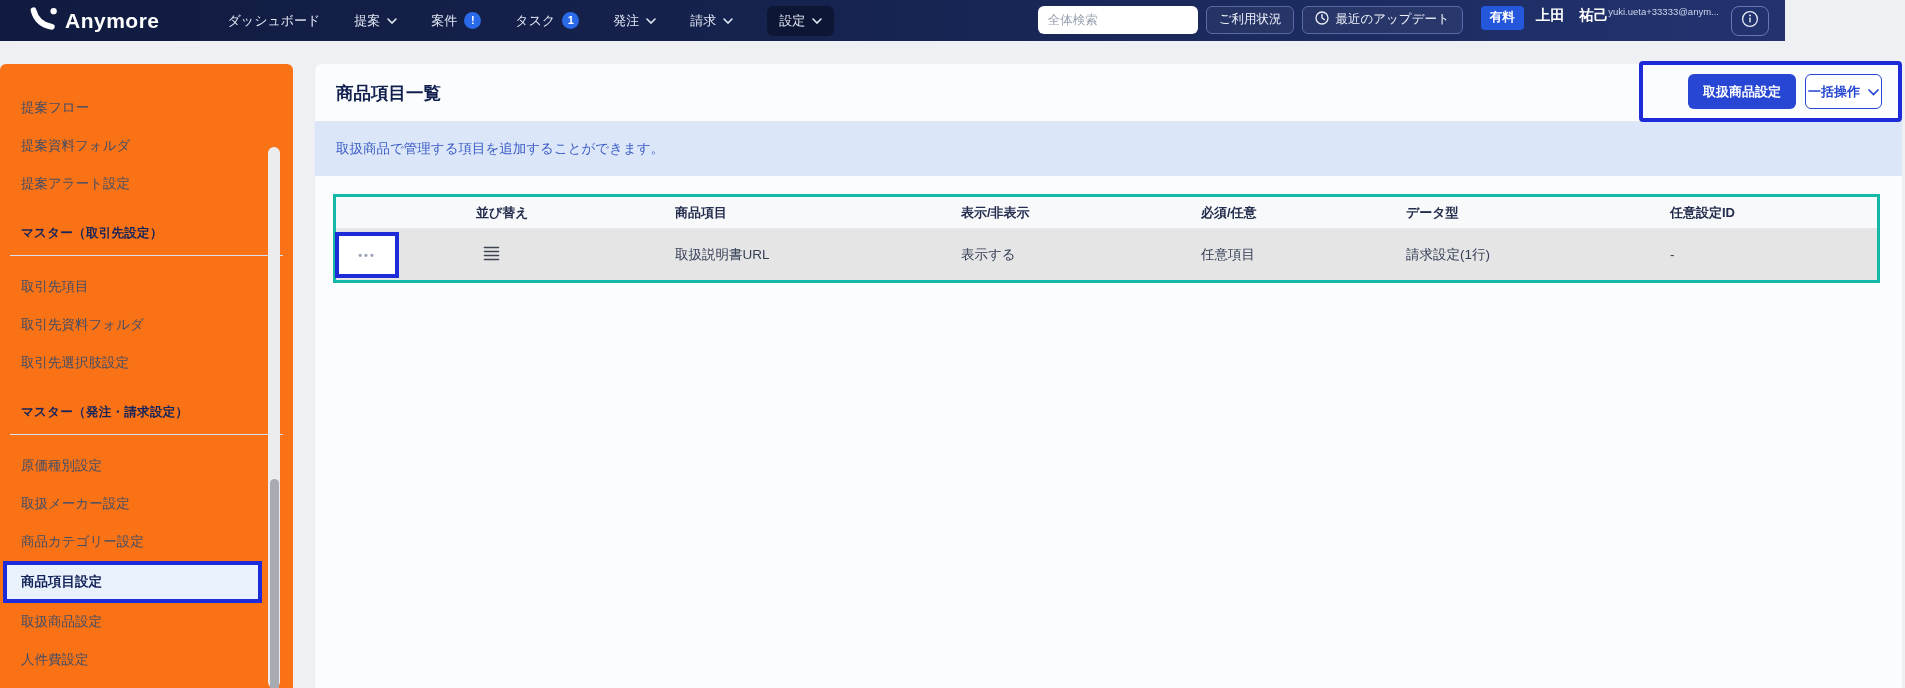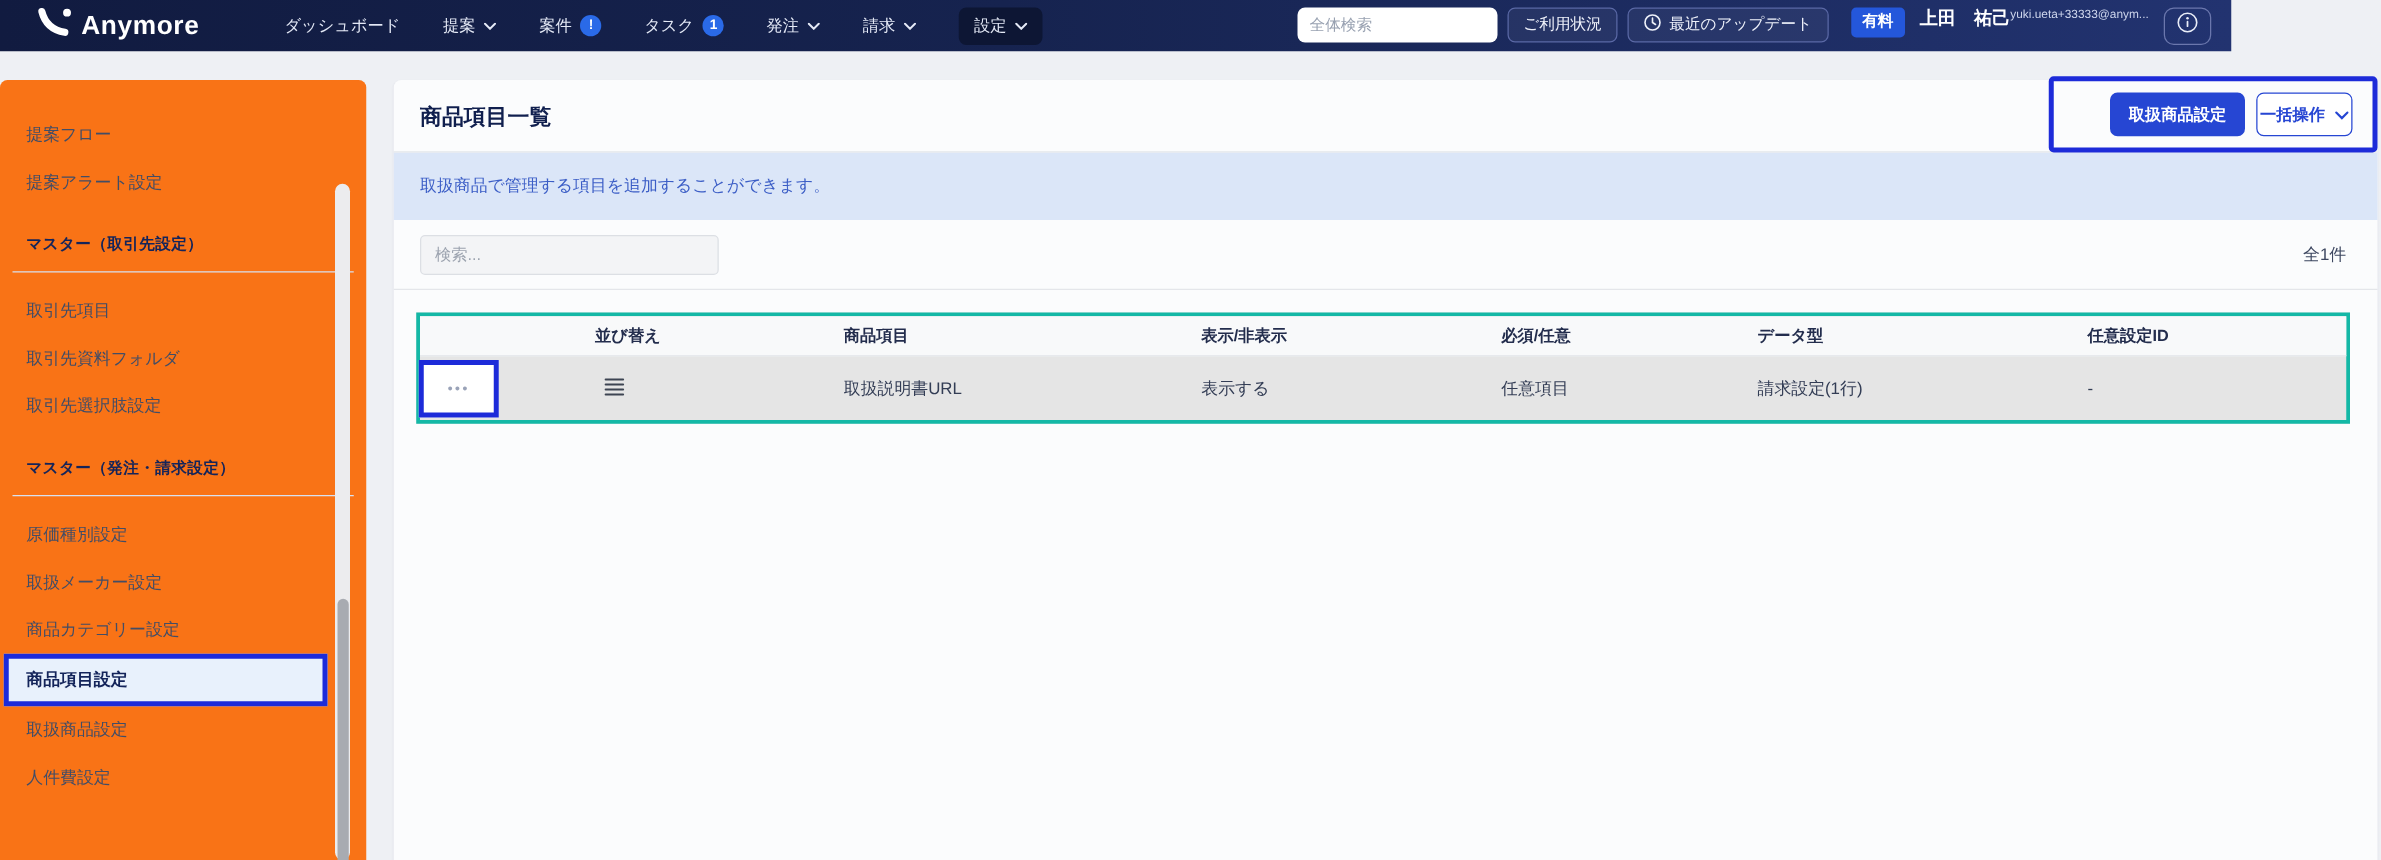--- a/index.html
+++ b/index.html
@@ -165,20 +165,21 @@
             <circle cx="9" cy="5.6" r="1" fill="currentColor"></circle>
             <rect x="8.3" y="7.6" width="1.4" height="5" rx=".7" fill="currentColor"></rect>
           </svg>
       </span>
     </div>
   </div>
 </div>
 
 <div class="sidebar">
   <div class="side-item">提案フロー</div>
+  <div class="side-item">提案資料フォルダ</div>
   <div class="side-item">提案アラート設定</div>
 
   <div class="side-header">マスター（取引先設定）</div>
   <div class="side-group">
     <div class="side-item">取引先項目</div>
     <div class="side-item">取引先資料フォルダ</div>
     <div class="side-item">取引先選択肢設定</div>
   </div>
 
   <div class="side-header">マスター（発注・請求設定）</div>
@@ -210,24 +211,20 @@
             </svg>
         </span>
       </button>
     </div>
   </div>
 
   <div class="banner">
     <span>取扱商品で管理する項目を追加することができます。</span>
   </div>
 
-  <div class="toolbar">
-    <input class="search-input" placeholder="検索..." style="">
-    <span class="count-label">全1件</span>
-  </div>
 
   <div class="table">
     <div class="t-row t-head">
       <div class="t-cell"></div>
       <div class="t-cell">並び替え</div>
       <div class="t-cell">商品項目</div>
       <div class="t-cell">表示/非表示</div>
       <div class="t-cell">必須/任意</div>
       <div class="t-cell">データ型</div>
       <div class="t-cell">任意設定ID</div>

